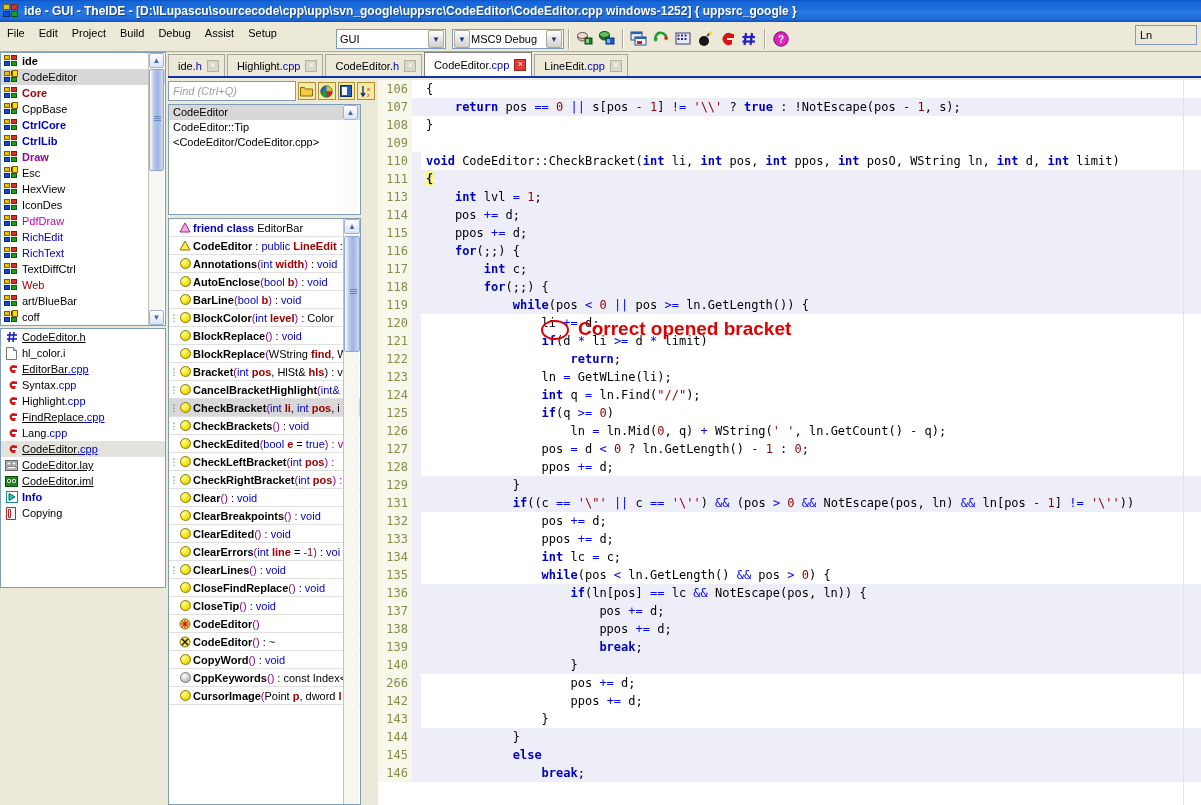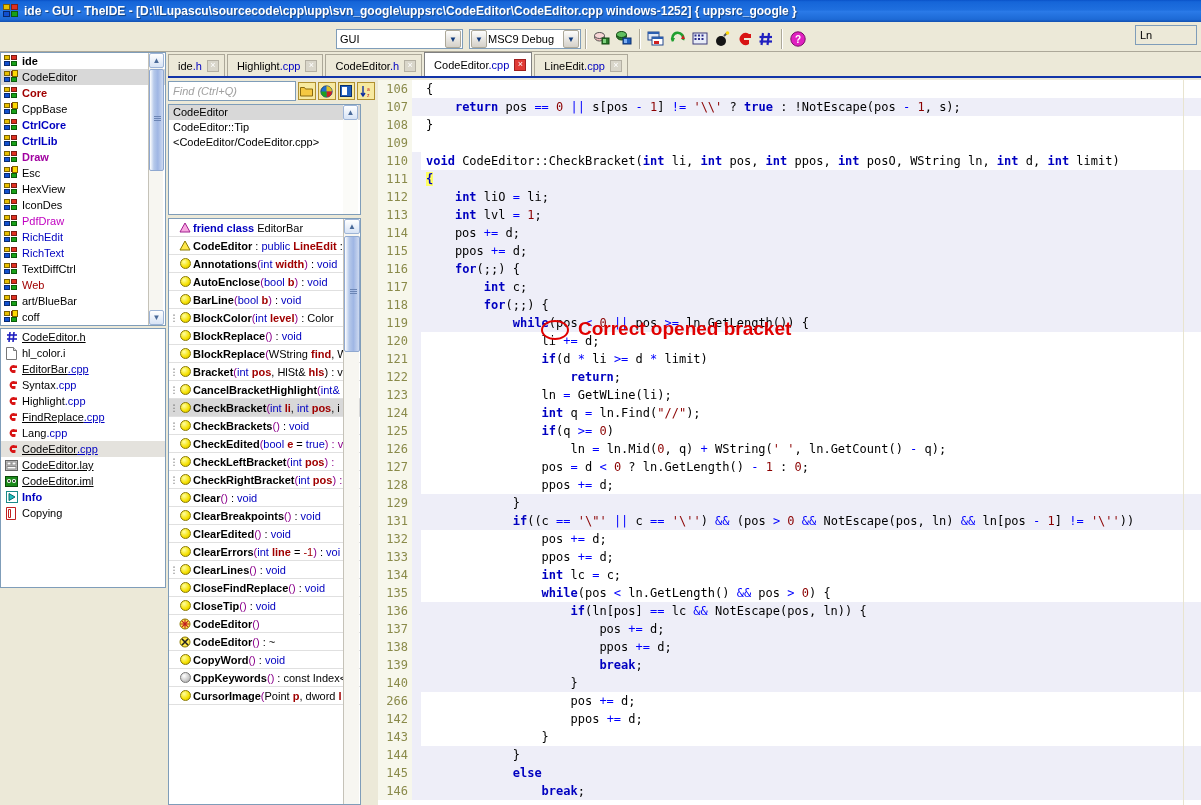--- a/index.html
+++ b/index.html
@@ -203,24 +203,33 @@
   <div class="titlebar">
     <span class="tb-icon">
       <i class="a"></i>
         <i class="b"></i>
         <i class="c"></i>
         <i class="d"></i>
     </span>
     <span class="tb-title">ide - GUI - TheIDE - [D:\ILupascu\sourcecode\cpp\upp\svn_google\uppsrc\CodeEditor\CodeEditor.cpp windows-1252] { uppsrc_google }</span>
   </div>
 
+  <div class="menubar">
+    <div class="mi">File</div>
+    <div class="mi">Edit</div>
+    <div class="mi">Project</div>
+    <div class="mi">Build</div>
+    <div class="mi">Debug</div>
+    <div class="mi">Assist</div>
+    <div class="mi">Setup</div>
+  </div>
 
   <div class="toolbar">
 
-    <div class="combo" style="width:127px;">
+    <div class="combo" style="width:110px;">
       <span class="txt">GUI</span>
       <span class="arrow">▼</span>
     </div>
 
     <div style="width:6px;"></div>
 
     <div class="combo" style="width:112px; padding-left:0;">
       <span class="arrow">▼</span>
       <span class="txt">MSC9 Debug</span>
       <span class="arrow">▼</span>
@@ -887,21 +896,20 @@
     </div>
 
     <div class="editor">
       <div id="code-lines">
           <div class="eline"><span class="gutter">106</span><span class="lbar"></span><span class="code"><span class="pln">{</span></span></div>
           <div class="eline"><span class="gutter">107</span><span class="lbar hl"></span><span class="code hl"><span class="pln">    </span><span class="kw">return</span><span class="pln"> pos </span><span class="op">==</span><span class="pln"> </span><span class="num">0</span><span class="pln"> </span><span class="op">||</span><span class="pln"> s[pos </span><span class="op">-</span><span class="pln"> </span><span class="num">1</span><span class="pln">] </span><span class="op">!=</span><span class="pln"> </span><span class="str">'\\'</span><span class="pln"> ? </span><span class="kw">true</span><span class="pln"> : </span><span class="pln">!NotEscape(pos </span><span class="op">-</span><span class="pln"> </span><span class="num">1</span><span class="pln">, s);</span></span></div>
           <div class="eline"><span class="gutter">108</span><span class="lbar"></span><span class="code"><span class="pln">}</span></span></div>
           <div class="eline"><span class="gutter">109</span><span class="lbar"></span><span class="code"></span></div>
           <div class="eline"><span class="gutter">110</span><span class="lbar hl"></span><span class="code"><span class="kw">void</span><span class="pln"> CodeEditor::CheckBracket(</span><span class="kw">int</span><span class="pln"> li, </span><span class="kw">int</span><span class="pln"> pos, </span><span class="kw">int</span><span class="pln"> ppos, </span><span class="kw">int</span><span class="pln"> posO, WString ln, </span><span class="kw">int</span><span class="pln"> d, </span><span class="kw">int</span><span class="pln"> limit)</span></span></div>
           <div class="eline"><span class="gutter">111</span><span class="lbar hl"></span><span class="code hl"><span class="brk-hl kw">{</span></span></div>
-          <div class="eline"><span class="gutter">112</span><span class="lbar hl"></span><span class="code hl"><span class="pln">    </span><span class="kw">int</span><span class="pln"> liO </span><span class="op">=</span><span class="pln"> li;</span></span></div>
           <div class="eline"><span class="gutter">113</span><span class="lbar hl"></span><span class="code hl"><span class="pln">    </span><span class="kw">int</span><span class="pln"> lvl </span><span class="op">=</span><span class="pln"> </span><span class="num">1</span><span class="pln">;</span></span></div>
           <div class="eline"><span class="gutter">114</span><span class="lbar hl"></span><span class="code hl"><span class="pln">    pos </span><span class="op">+=</span><span class="pln"> d;</span></span></div>
           <div class="eline"><span class="gutter">115</span><span class="lbar hl"></span><span class="code hl"><span class="pln">    ppos </span><span class="op">+=</span><span class="pln"> d;</span></span></div>
           <div class="eline"><span class="gutter">116</span><span class="lbar hl"></span><span class="code hl"><span class="pln">    </span><span class="kw">for</span><span class="pln">(;;) {</span></span></div>
           <div class="eline"><span class="gutter">117</span><span class="lbar hl"></span><span class="code hl"><span class="pln">        </span><span class="kw">int</span><span class="pln"> c;</span></span></div>
           <div class="eline"><span class="gutter">118</span><span class="lbar hl"></span><span class="code hl"><span class="pln">        </span><span class="kw">for</span><span class="pln">(;;) </span><span class="pln">{</span></span></div>
           <div class="eline"><span class="gutter">119</span><span class="lbar hl"></span><span class="code hl"><span class="pln">            </span><span class="kw">while</span><span class="pln">(pos </span><span class="op">&lt;</span><span class="pln"> </span><span class="num">0</span><span class="pln"> </span><span class="op">||</span><span class="pln"> pos </span><span class="op">&gt;=</span><span class="pln"> ln.GetLength()) {</span></span></div>
           <div class="eline"><span class="gutter">120</span><span class="lbar hl"></span><span class="code"><span class="pln">                li </span><span class="op">+=</span><span class="pln"> d;</span></span></div>
           <div class="eline"><span class="gutter">121</span><span class="lbar hl"></span><span class="code"><span class="pln">                </span><span class="kw">if</span><span class="pln">(d </span><span class="op">*</span><span class="pln"> li </span><span class="op">&gt;=</span><span class="pln"> d </span><span class="op">*</span><span class="pln"> limit)</span></span></div>
           <div class="eline"><span class="gutter">122</span><span class="lbar hl"></span><span class="code"><span class="pln">                    </span><span class="kw">return</span><span class="pln">;</span></span></div>

